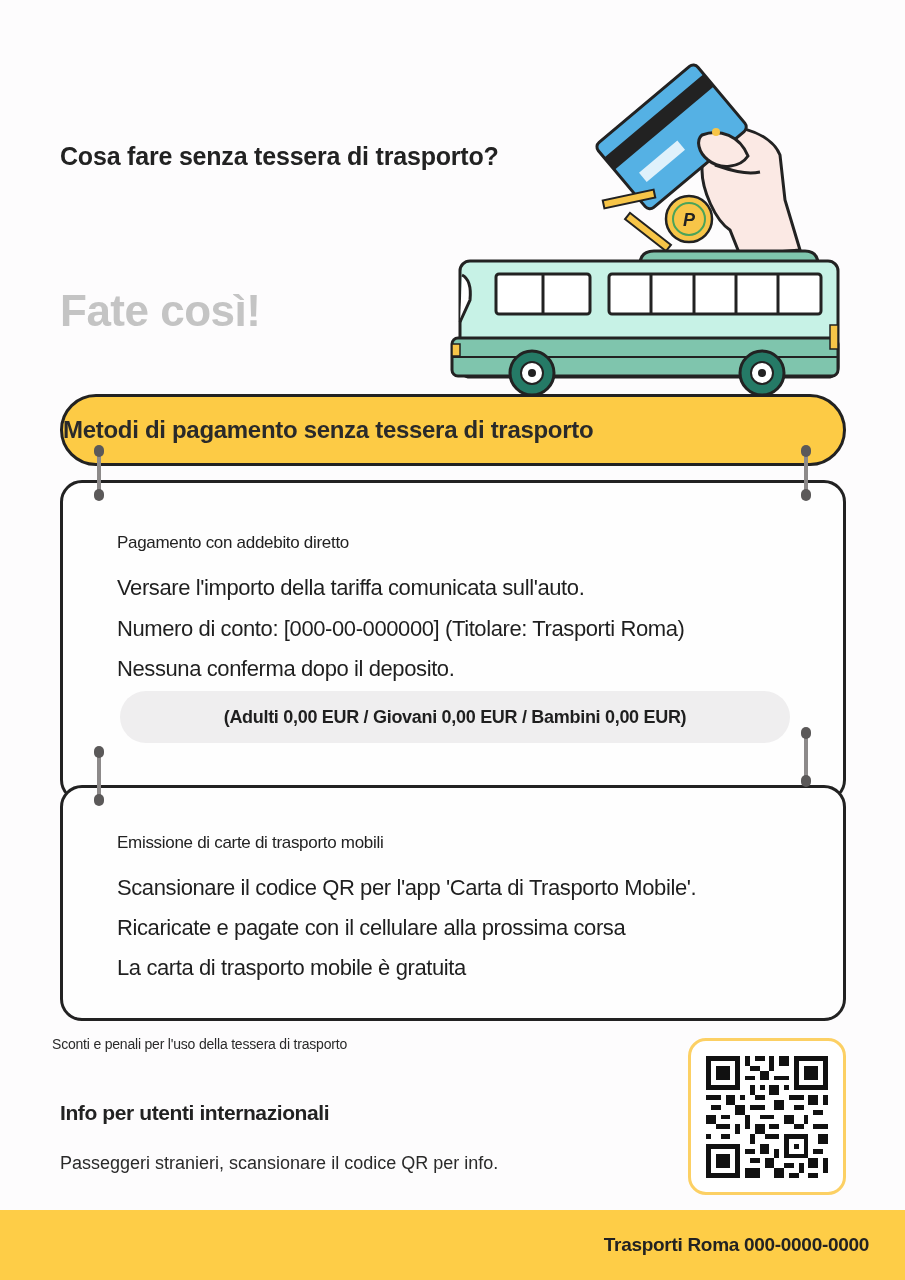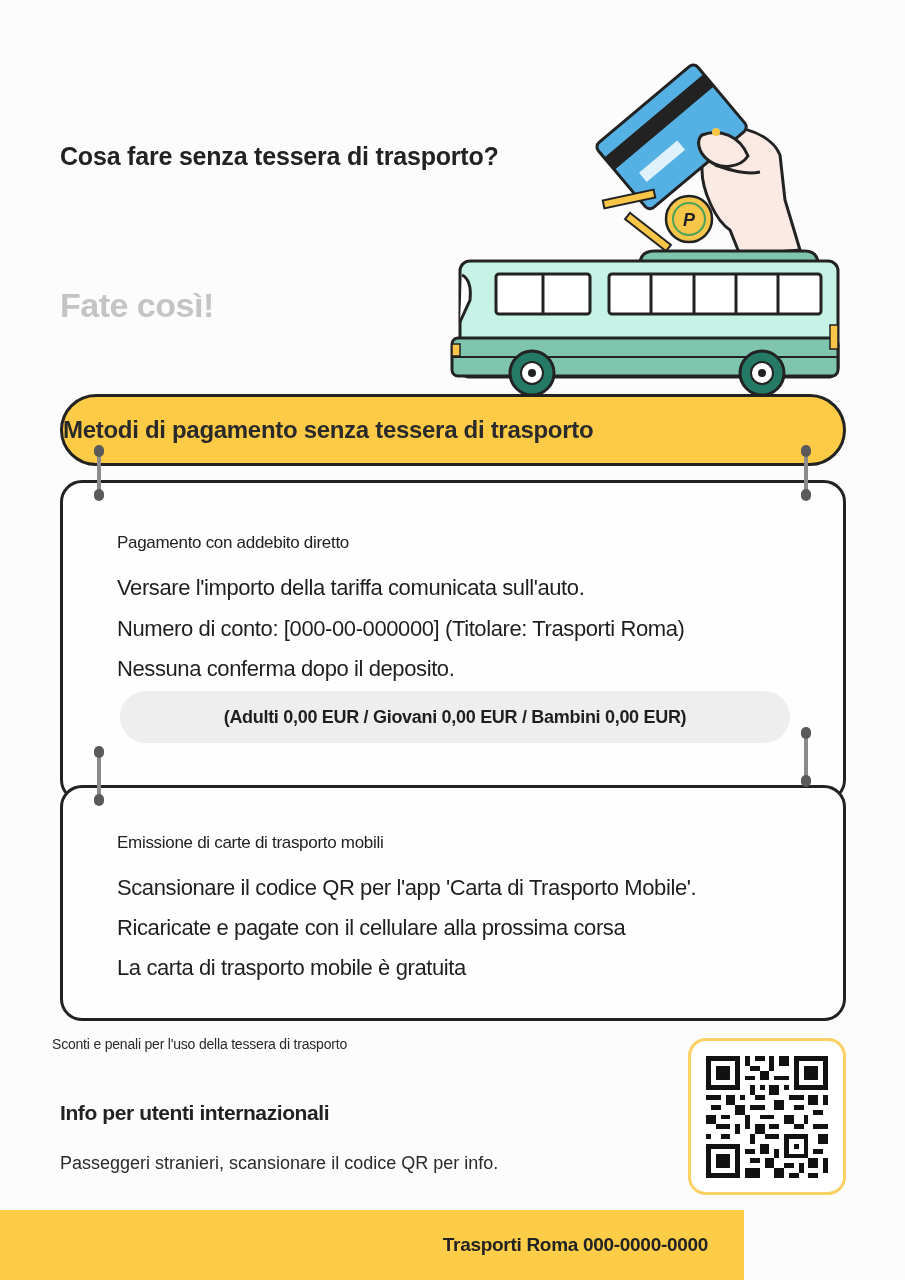--- a/index.html
+++ b/index.html
@@ -1,20 +1,20 @@
 <!DOCTYPE html>
 <html><head>
 <meta charset="utf-8">
 <style>
   * { box-sizing: border-box; margin: 0; padding: 0; }
   html, body { width: 905px; height: 1280px; background: #fdfcfd; overflow: hidden; }
   body { position: relative; font-family: "Liberation Sans", sans-serif; color: #1f1f1f; }
 
   .question { position: absolute; left: 60px; top: 142px; font-size: 25px; font-weight: bold; color: #222; letter-spacing: -0.2px; }
-  .big-title { position: absolute; left: 60px; top: 286px; font-size: 34px; font-weight: bold; color: #c4c4c4; letter-spacing: -0.5px; }
+  .big-title { position: absolute; left: 60px; top: 286px; font-size: 44px; font-weight: bold; color: #c4c4c4; letter-spacing: -0.5px; }
 
   .illustration { position: absolute; left: 440px; top: 60px; width: 420px; height: 340px; }
 
   .banner { position: absolute; left: 60px; top: 394px; width: 786px; height: 72px; background: #fdcb45; border: 3px solid #222; border-radius: 36px;
             display: flex; align-items: center; }
   .banner span { font-size: 24px; font-weight: bold; color: #2a2a2a; letter-spacing: -0.3px; }
 
   .card { position: absolute; left: 60px; width: 786px; background: #fefefe; border: 3px solid #222; border-radius: 22px; }
   .card1 { top: 480px; height: 322px; }
   .card2 { top: 785px; height: 236px; }
@@ -30,21 +30,21 @@
   .ring::before { top: -3px; }
   .ring::after { bottom: -3px; }
 
   .note { position: absolute; left: 52px; top: 1036px; font-size: 14px; color: #2a2a2a; letter-spacing: -0.2px; }
   .intl-title { position: absolute; left: 60px; top: 1101px; font-size: 21px; font-weight: bold; color: #222; letter-spacing: -0.4px; }
   .intl-text { position: absolute; left: 60px; top: 1153px; font-size: 18px; color: #2a2a2a; }
 
   .qr-box { position: absolute; left: 688px; top: 1038px; width: 158px; height: 157px; border: 3px solid #fcd064; border-radius: 18px; background: #fff;
             display: flex; align-items: center; justify-content: center; }
 
-  .footer { position: absolute; left: 0; top: 1210px; width: 744px; height: 70px; background: #fecd47; }
+  .footer { position: absolute; left: 0; top: 1210px; width: 905px; height: 70px; background: #fecd47; }
   .footer span { position: absolute; right: 36px; top: 24px; font-size: 19px; font-weight: bold; color: #222; letter-spacing: -0.3px; }
 </style>
 </head>
 <body>
 
 <div class="question">Cosa fare senza tessera di trasporto?</div>
 <div class="big-title">Fate così!</div>
 
 <svg class="illustration" viewBox="0 0 420 340" xmlns="http://www.w3.org/2000/svg">
 

